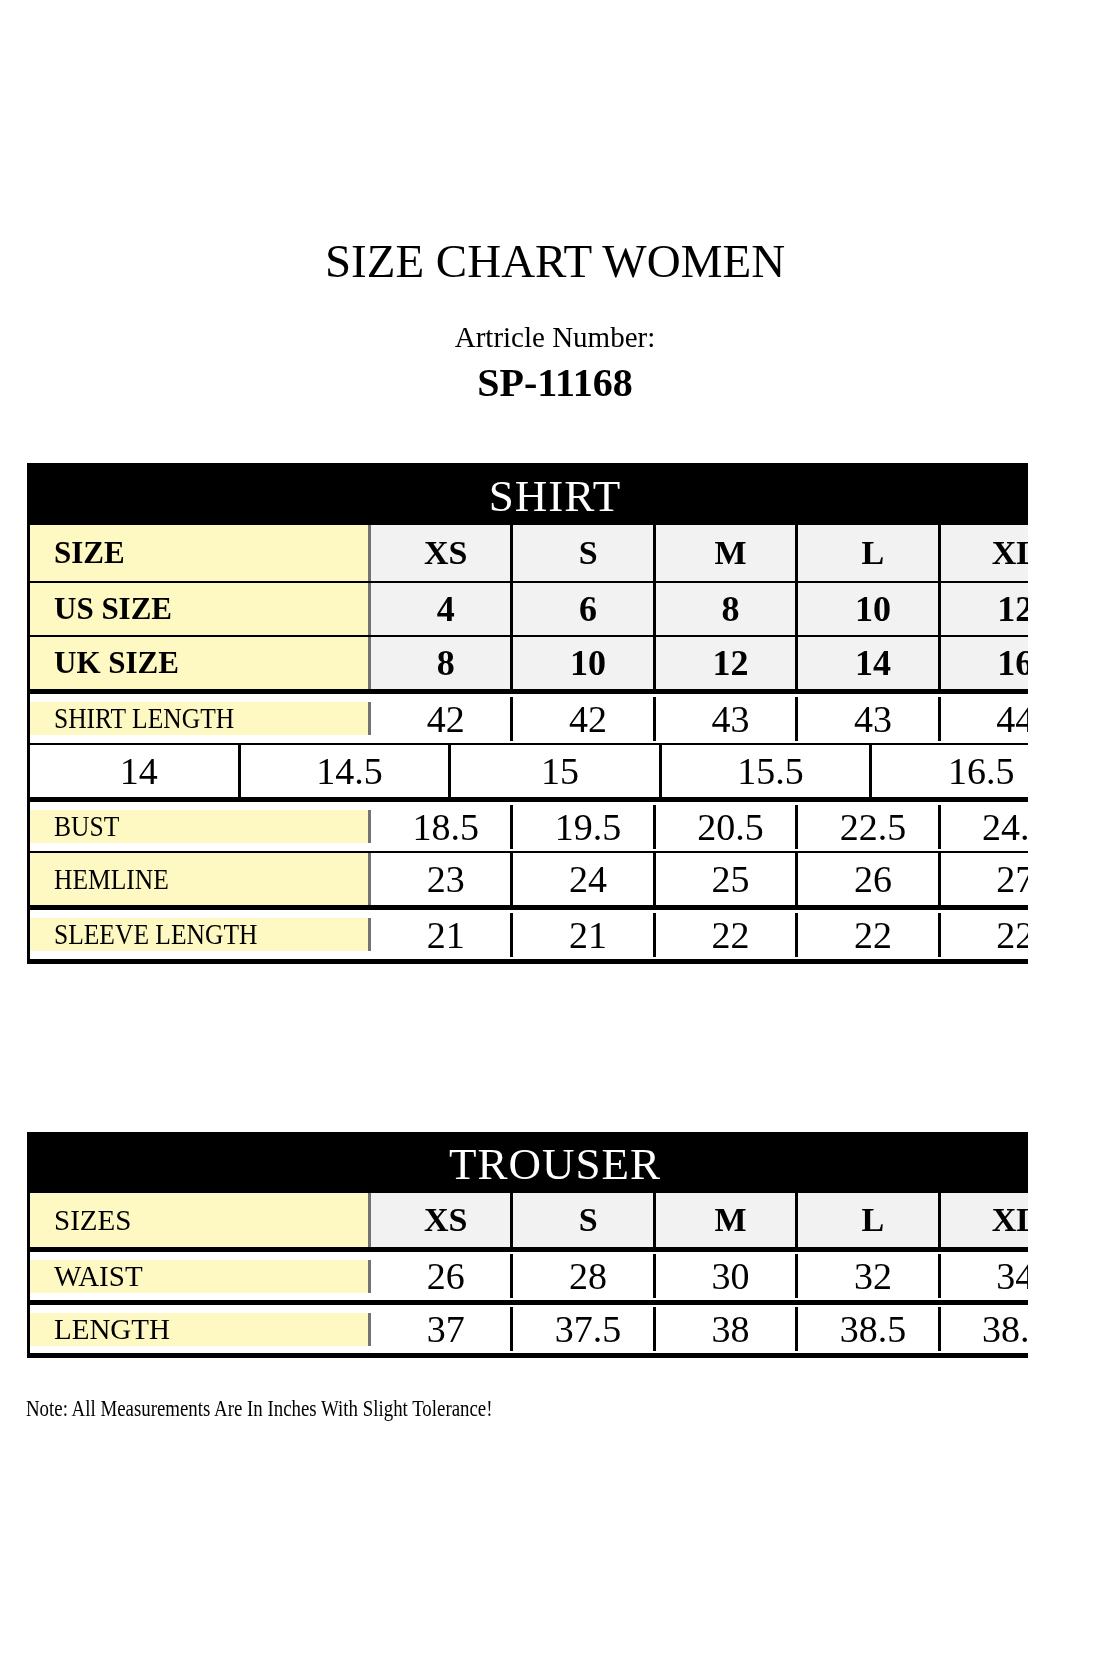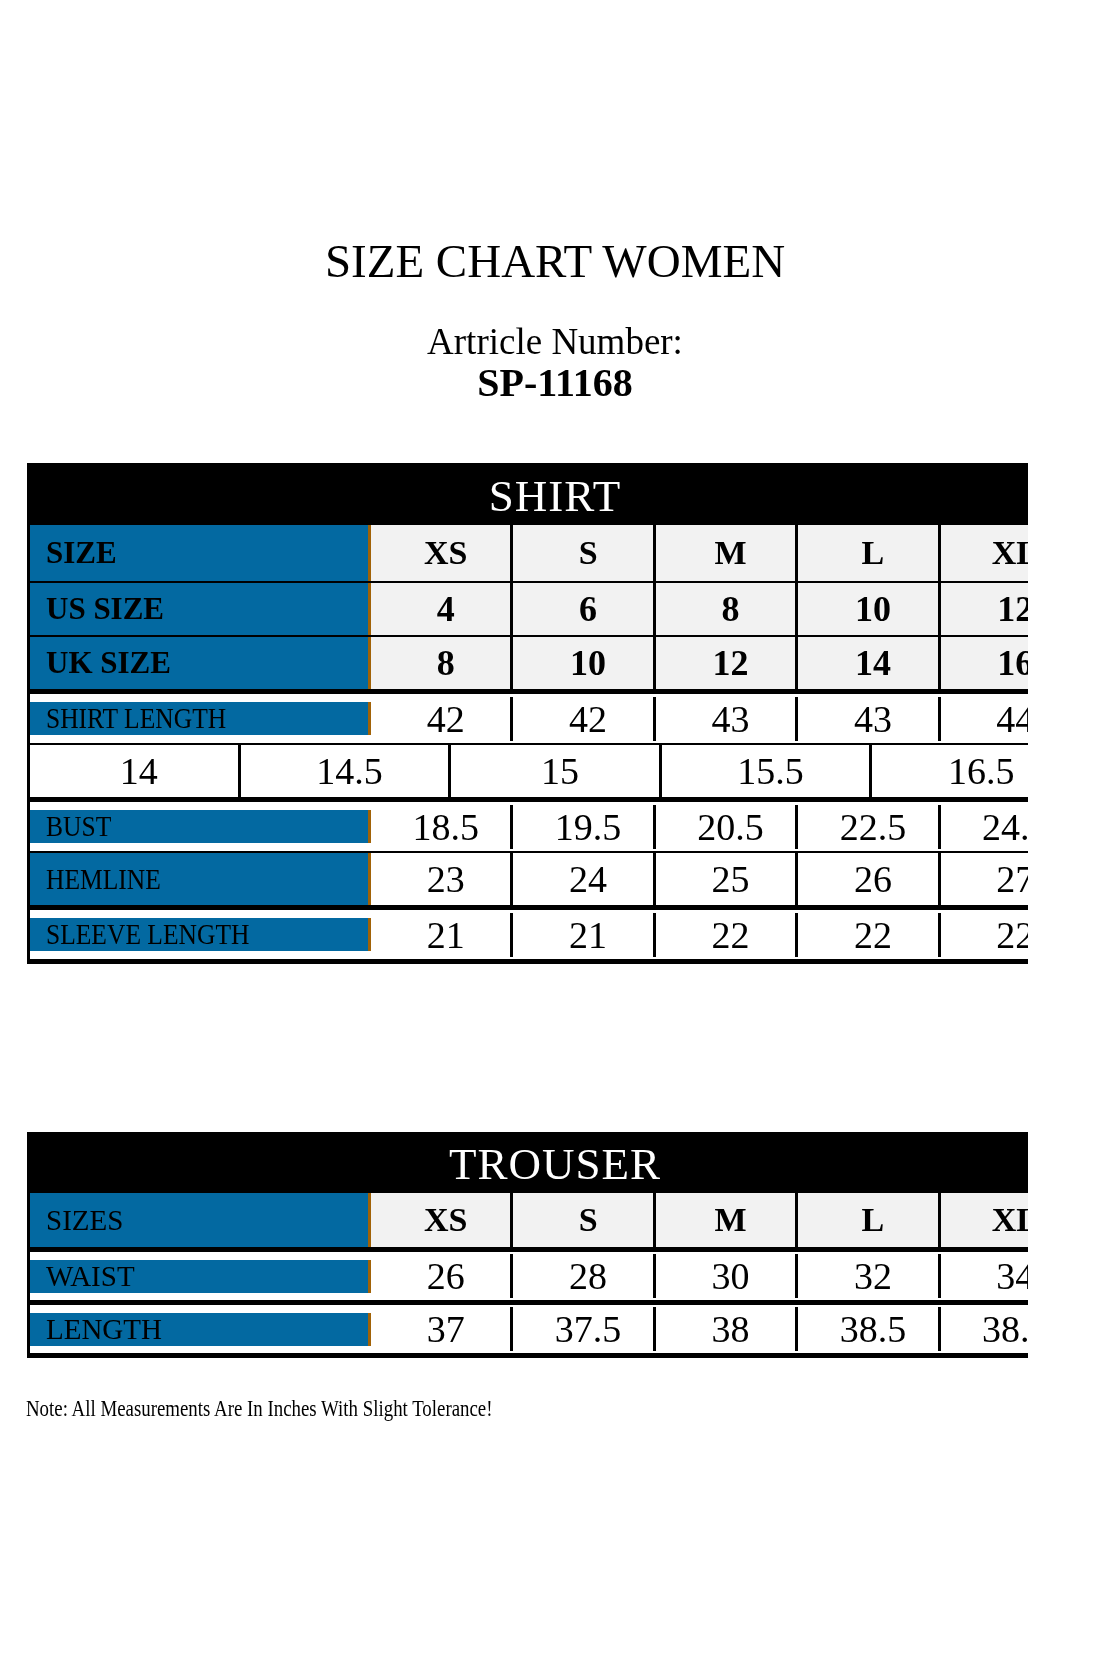--- a/index.html
+++ b/index.html
@@ -9,21 +9,21 @@
     font-family:"Liberation Serif","DejaVu Serif",serif; color:#000;
     overflow:hidden;
     text-decoration:underline;
   }
   .heading-title {
     position:absolute; top:234px; left:0; width:1110px; text-align:center;
     font-size:47px; line-height:1.15; font-weight:normal;
   }
   .article-label {
     position:absolute; top:321px; left:0; width:1110px; text-align:center;
-    font-size:37px; line-height:1.15;
+    font-size:29px; line-height:1.15;
   }
   .article-number {
     position:absolute; top:360px; left:0; width:1110px; text-align:center;
     font-size:40px; font-weight:bold; line-height:1.15;
   }
   .size-table {
     position:absolute; left:27px; width:1056px;
     border:3px solid #000; border-bottom-width:5px; background:#fff;
   }
   #shirt-table { top:463px; }
@@ -33,22 +33,22 @@
     font-size:45px; letter-spacing:1px;
   }
   #shirt-table .tbl-header { height:59px; }
   #trouser-table .tbl-header { height:58px; }
   .trow { display:flex; border-top:2px solid #000; height:54px; }
   .trow.first { border-top:none; height:56px; }
   .trow.thick { border-top:5px solid #000;align-items:center; }
   #trouser-table .trow.first { height:54px; }
   #trouser-table .trow.thick { height:53px; }
   .c-label {
-    flex:0 0 341px; display:flex; align-items:center; padding-left:16px;
-    border-right:3px solid #a16207; background:#0369a1; overflow:hidden;
+    flex:0 0 341px; display:flex; align-items:center; padding-left:24px;
+    border-right:3px solid #737373; background:#fef9c3; overflow:hidden;
   }
   .c-val {
     flex:1 1 0; display:flex; align-items:center; justify-content:center;
     border-right:3px solid #000; overflow:hidden;padding-left:10px;
   }
   .c-val:last-child { border-right:none; }
   .gray .c-val { background:#f2f2f2; }
   .white .c-val { background:#ffffff; }
   .lbl-bold { font-size:31px; font-weight:bold; }
   .lbl-reg { font-size:29px; font-weight:normal; }

